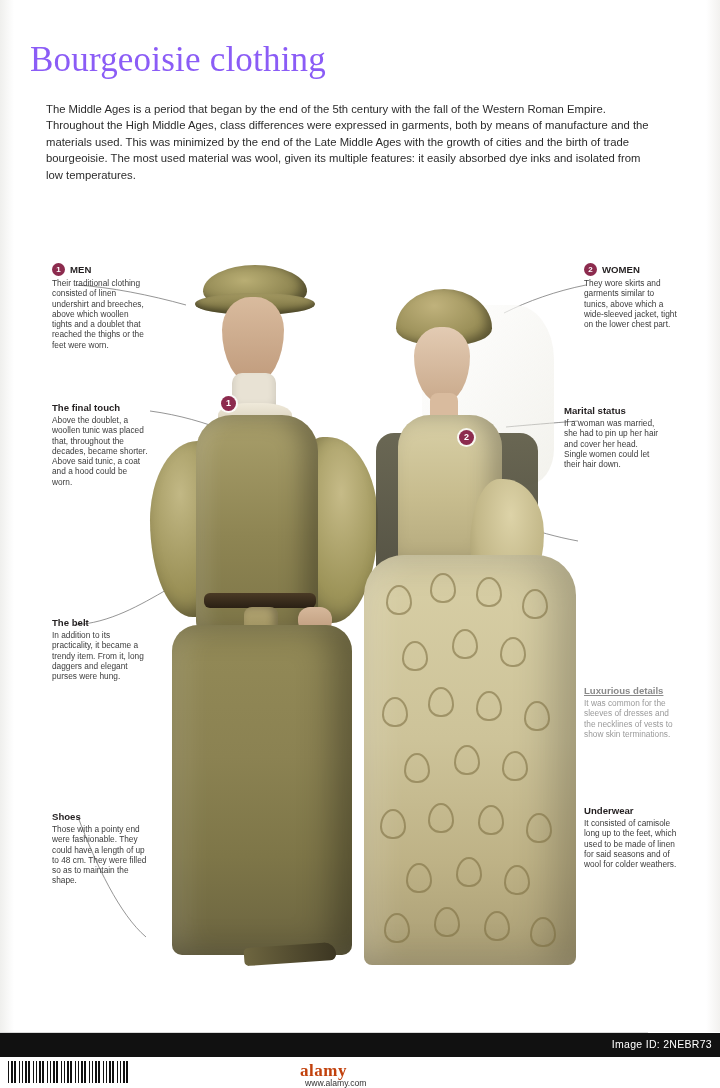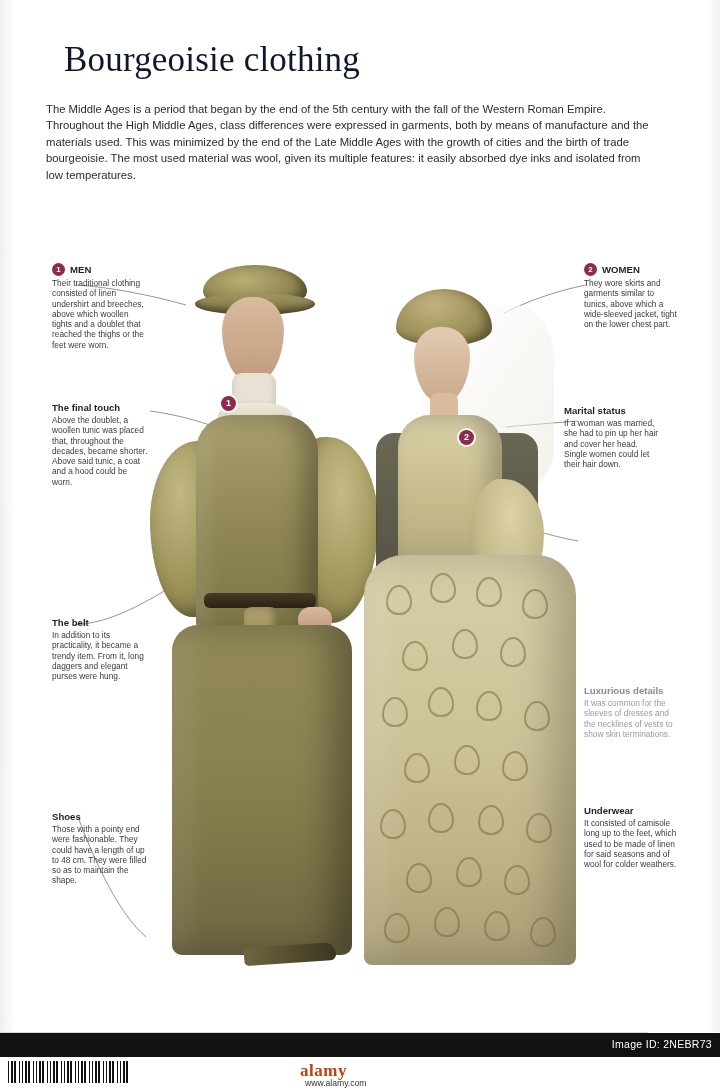--- a/index.html
+++ b/index.html
@@ -40,25 +40,25 @@
     position: absolute;
     right: 0; top: 0; bottom: 0;
     width: 14px;
     background: linear-gradient(to left, #f2f1ef, #ffffff);
     pointer-events: none;
   }
 
   
   #title {
     position: absolute;
-    left: 64px;
+    left: 30px;
     top: 40px;
     font-family: "Liberation Serif", serif;
     font-size: 35px;
-    color: #0f172a;
+    color: #8b5cf6;
     letter-spacing: 0.2px;
     white-space: nowrap;
   }
   #intro {
     position: absolute;
     left: 46px;
     top: 101px;
     width: 610px;
     font-size: 11.3px;
     line-height: 16.4px;
@@ -238,21 +238,21 @@
     font-weight: bold;
     color: #231f20;
     margin-bottom: 2px;
     line-height: 11px;
   }
   .note .n-body {
     font-size: 8.3px;
     line-height: 10.3px;
     color: #3b3b3b;
   }
-  .note.faded .n-title { color: #8a8a8a; }
+  .note.faded .n-title { color: #8a8a8a; text-decoration: underline; }
   .note.faded .n-body { color: #9a9a9a; }
 
   .num-note .n-title { display: flex; align-items: center; gap: 5px; }
   .badge {
     display: inline-block;
     width: 13px; height: 13px;
     border-radius: 50%;
     background: #8c2b4e;
     color: #fff;
     font-size: 8px;

